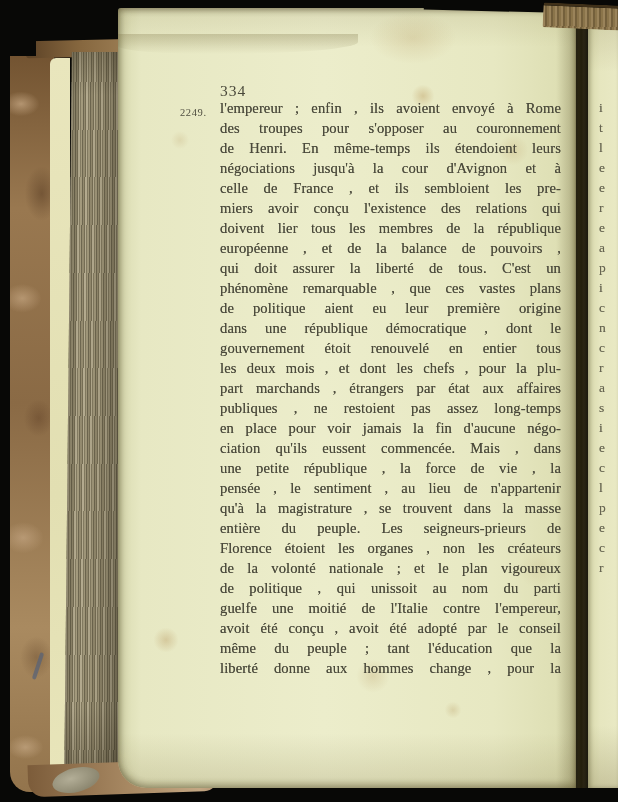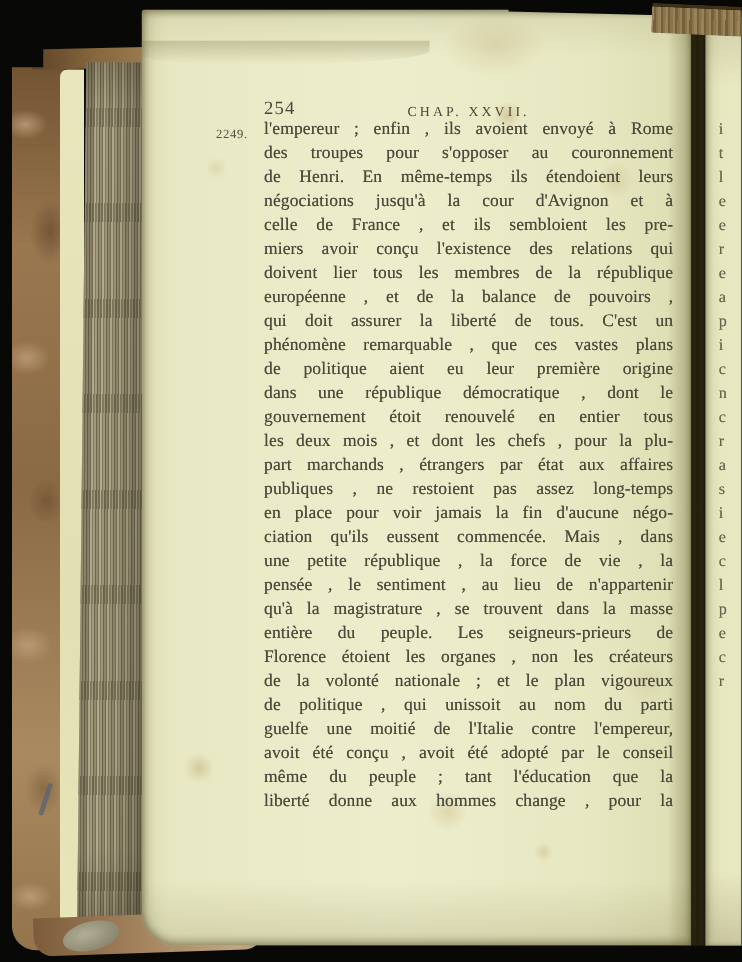--- a/index.html
+++ b/index.html
@@ -145,22 +145,21 @@
   <div class="cover-marble"></div>
   <div class="cover-mark"></div>
   <div class="cover-top-cap"></div>
   <div class="flyleaf"></div>
   <div class="edge-stack"></div>
   <div class="bottom-cover-wedge"></div>
   <div class="corner-tear"></div>
 
   <div class="page-main">
     <div class="top-curl-shadow"></div>
-    <div class="page-number">254</div>
-    <div class="running-header">CHAP. XXVII.</div>
+    <div class="page-number">334</div>
     <div class="margin-year">2249.</div>
     <div class="body-text">
         <div class="text-line">l'empereur ; enfin , ils avoient envoyé à Rome</div>
         <div class="text-line">des troupes pour s'opposer au couronnement</div>
         <div class="text-line">de Henri. En même-temps ils étendoient leurs</div>
         <div class="text-line">négociations jusqu'à la cour d'Avignon et à</div>
         <div class="text-line">celle de France , et ils sembloient les pre-</div>
         <div class="text-line">miers avoir conçu l'existence des relations qui</div>
         <div class="text-line">doivent lier tous les membres de la république</div>
         <div class="text-line">européenne , et de la balance de pouvoirs ,</div>

